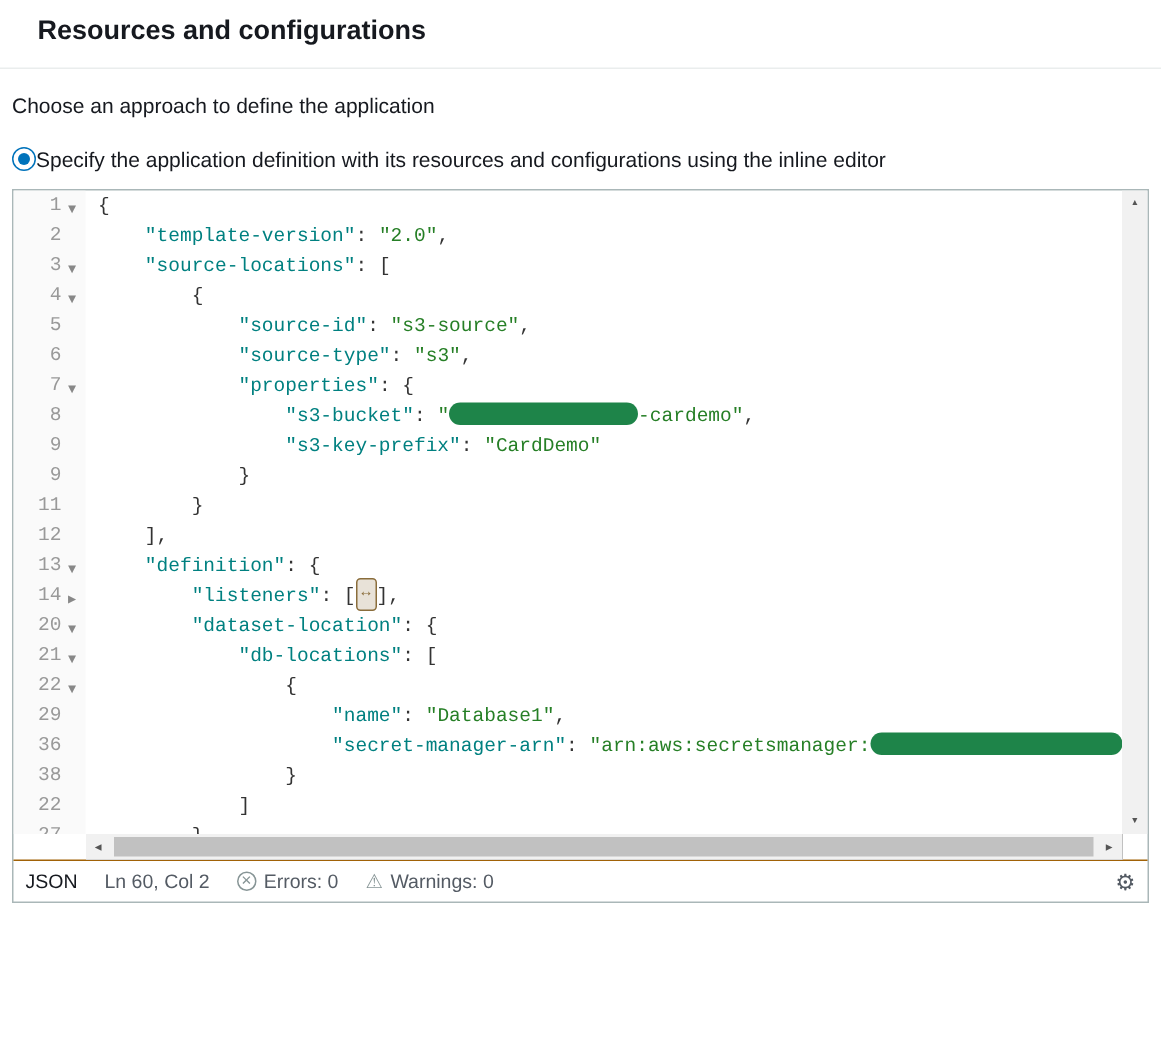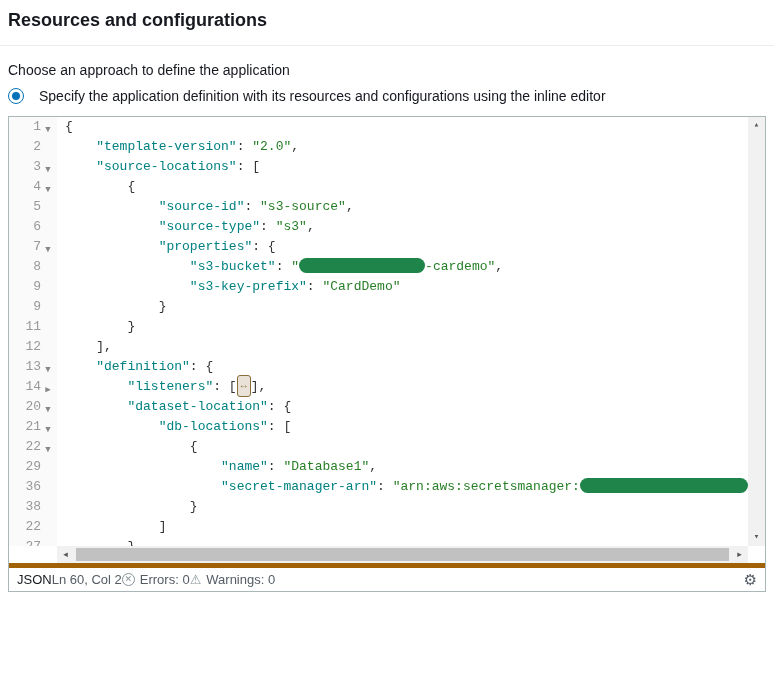--- a/index.html
+++ b/index.html
@@ -6,41 +6,41 @@
     body {
       font-family: "Amazon Ember", -apple-system, BlinkMacSystemFont, "Segoe UI", sans-serif;
       font-size: 14px;
       color: #16191f;
       background: #fff;
       width: 774px;
       height: 697px;
       overflow: hidden;
     }
     .section-header {
-      padding: 10px 8px 14px 8px;
+      padding: 10px 8px 14px 25px;
       border-bottom: 1px solid #eaeded;
     }
     .section-header h2 {
       font-size: 18px;
       font-weight: 700;
       color: #16191f;
     }
     .content {
       padding: 16px 8px 0 8px;
     }
     .prompt {
       font-size: 14px;
       color: #16191f;
-      margin-bottom: 8px;
+      margin-bottom: 18px;
     }
     .radio-row {
       display: flex;
       align-items: flex-start;
       margin-bottom: 10px;
-      gap: 15px;
+      gap: 0;
       line-height: 1.45;
     }
     .radio-outer {
       width: 16px;
       height: 16px;
       border: 1px solid #879596;
       border-radius: 50%;
       margin-top: 2px;
       flex-shrink: 0;
       display: flex;
@@ -175,26 +175,27 @@
       border: 1px solid #8a6d3b;
       border-radius: 3px;
       font-size: 10px;
       color: #8a6d3b;
       padding: 0 3px;
       vertical-align: middle;
       margin-top: -2px;
     }
     .status-bar {
       height: 28px;
-      border-top: 5px solid #a16207;
+      border-top: 1px solid #a16207;
       display: flex;
       align-items: center;
       padding: 0 8px;
       font-size: 13px;
       color: #545b64;
+      gap: 18px;
     }
     .status-bar .lang { color: #16191f; font-weight: 400; }
     .status-item { display: flex; align-items: center; gap: 5px; }
     .circle-x {
       display: inline-flex;
       width: 13px; height: 13px;
       border: 1.2px solid #879596;
       border-radius: 50%;
       align-items: center; justify-content: center;
       font-size: 9px;

